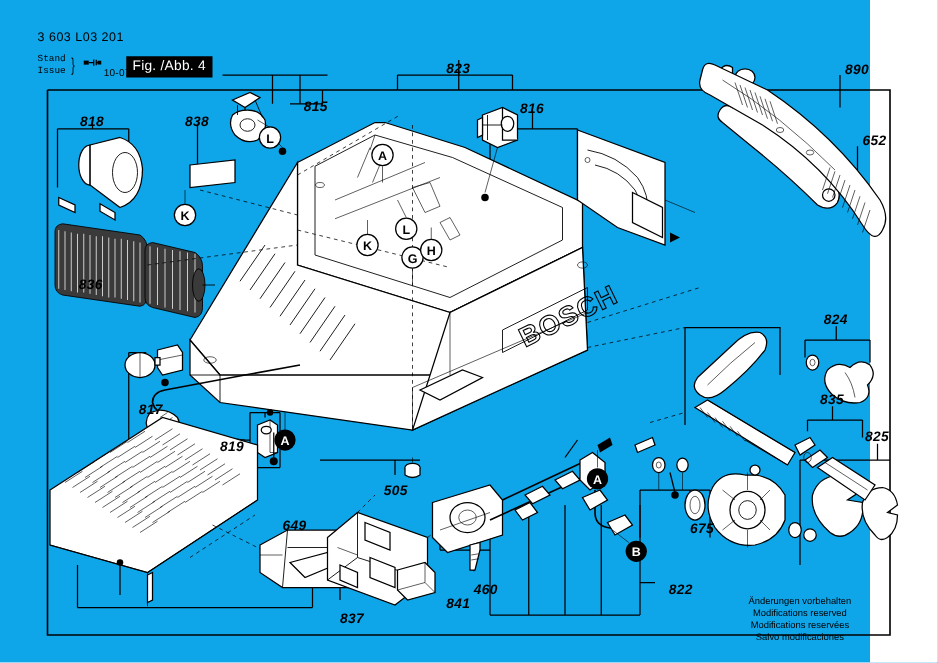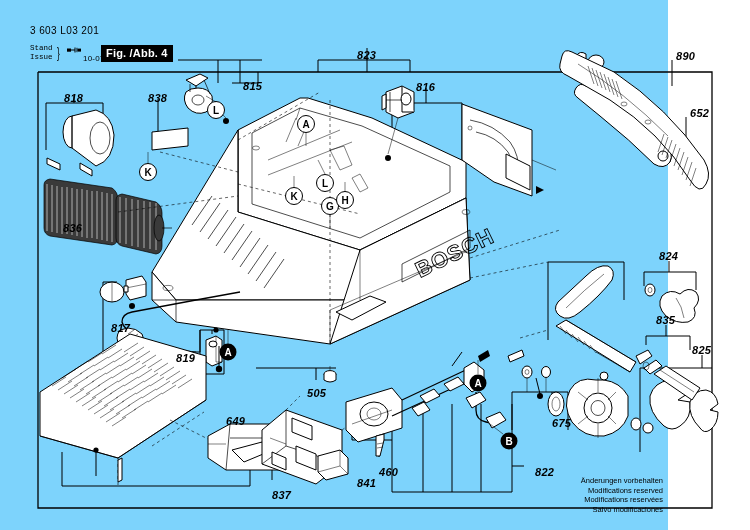--- a/index.html
+++ b/index.html
@@ -1,32 +1,32 @@
 <!DOCTYPE html>
 <html><head>
 <meta charset="utf-8">
 <title>Bosch Parts Diagram</title>
 <style>
   html,body{margin:0;padding:0;background:#fff;}
   body{width:750px;height:530px;overflow:hidden;
        font-family:"Liberation Sans",sans-serif;color:#000;}
-  #sheet{position:relative;width:668px;height:530px;background:#7dd3fc;}
+  #sheet{position:relative;width:668px;height:530px;background:#0ea5e9;padding-left:28px;}
   .abs{position:absolute;}
   #partno{left:30px;top:25px;font-size:10px;letter-spacing:.4px;}
   #stand{left:30px;top:44px;font-size:7.5px;line-height:9px;font-family:Liberation Mono, monospace;}
   #stand .lbl{display:block;}
   #brace{left:57px;top:44px;font-size:15px;line-height:18px;
          transform:scaleX(.55);transform-origin:left top;}
   #symbol{left:66px;top:46px;}
   #date{left:83px;top:54px;font-size:8px;letter-spacing:.2px;}
   #figbox{left:101px;top:45px;background:#000;color:#fff;
-          font-size:11px;font-weight:bold;padding:2px 5px 3px 5px;
+          font-size:11px;font-weight:normal;padding:2px 5px 3px 5px;
           letter-spacing:.2px;}
-  #legal{right:5px;bottom:16px;font-size:7.5px;line-height:9.5px;
-         text-align:right;}
+  #legal{right:15px;bottom:16px;font-size:7.5px;line-height:9.5px;
+         text-align:center;}
   .num{font-size:11px;font-weight:bold;letter-spacing:.3px;font-style:italic;}
   svg{position:absolute;left:0;top:0;}
   .ln{fill:none;stroke:#000;}
   .lw1{stroke-width:1;}
   .lw13{stroke-width:1.3;}
   .lw07{stroke-width:.7;}
   .lw05{stroke-width:.5;}
   .dash{stroke-dasharray:3 3;stroke-width:.6;}
   .fillw{fill:#fff;stroke:#000;stroke-width:1;}
   .fillk{fill:#000;stroke:none;}

